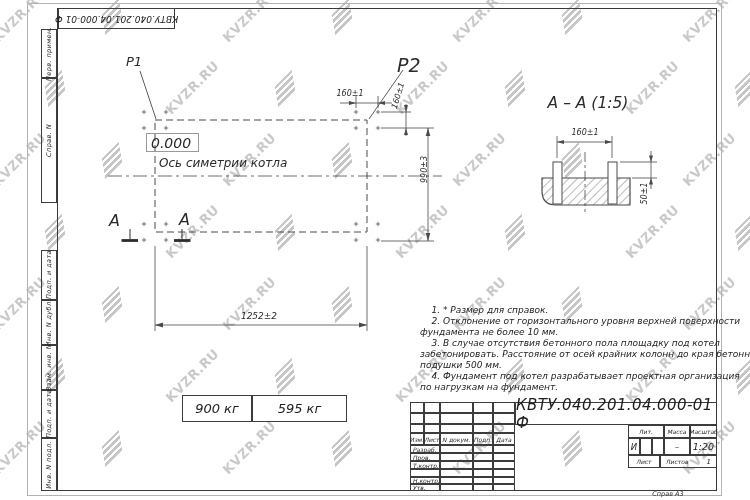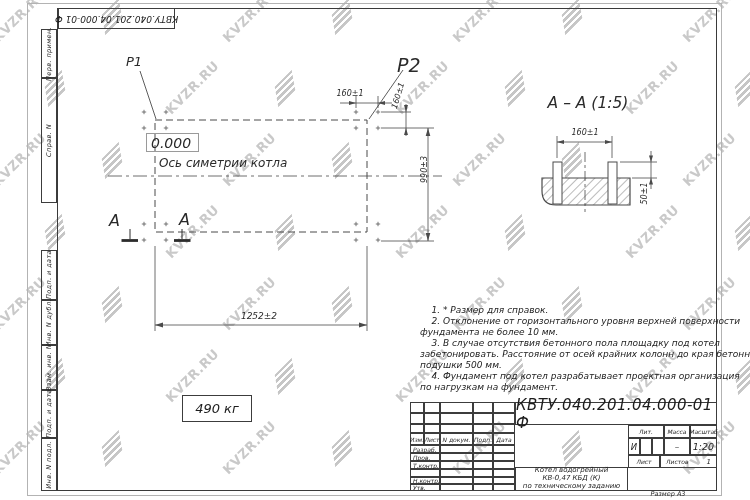--- a/index.html
+++ b/index.html
@@ -215,61 +215,57 @@
     <div class="note">    1. * Размер для справок.</div>
     <div class="note">    2. Отклонение от горизонтального уровня верхней поверхности</div>
     <div class="note">фундамента не более 10 мм.</div>
     <div class="note">    3. В случае отсутствия бетонного пола площадку под котел</div>
     <div class="note">забетонировать. Расстояние от осей крайних колонн до края бетонной</div>
     <div class="note">подушки 500 мм.</div>
     <div class="note">    4. Фундамент под котел разрабатывает проектная организация</div>
     <div class="note">по нагрузкам на фундамент.</div>
   </div>
 
-  <div class="cell" style="left:182px;top:395px;width:70px;height:27px;font-size:13px">490 кг</div>
+  <div class="cell" style="left:182px;top:395px;width:70px;height:27px;font-size:13px">900 кг</div>
+  <div class="cell" style="left:252px;top:395px;width:95px;height:27px;font-size:13px">595 кг</div>
 
   <div class="cell" style="left:515px;top:402px;width:202px;height:23px;font-size:15px;letter-spacing:.4px">КВТУ.040.201.04.000-01 Ф</div>
 
   <div class="cell" style="left:410px;top:433px;width:14px;height:12px;font-size:6px">Изм.</div>
   <div class="cell" style="left:424px;top:433px;width:16px;height:12px;font-size:6px">Лист</div>
   <div class="cell" style="left:440px;top:433px;width:33px;height:12px;font-size:6px">N докум.</div>
   <div class="cell" style="left:473px;top:433px;width:20px;height:12px;font-size:6px">Подп.</div>
   <div class="cell" style="left:493px;top:433px;width:22px;height:12px;font-size:6px">Дата</div>
 
   <div class="cell" style="left:410px;top:445px;width:30px;height:8px;font-size:6px;justify-content:flex-start;padding-left:2px">Разраб.</div>
   <div class="cell" style="left:410px;top:453px;width:30px;height:8px;font-size:6px;justify-content:flex-start;padding-left:2px">Пров.</div>
   <div class="cell" style="left:410px;top:461px;width:30px;height:8px;font-size:6px;justify-content:flex-start;padding-left:2px">Т.контр.</div>
   <div class="cell" style="left:410px;top:469px;width:30px;height:8px;font-size:6px;justify-content:flex-start;padding-left:2px"></div>
   <div class="cell" style="left:410px;top:477px;width:30px;height:7px;font-size:6px;justify-content:flex-start;padding-left:2px">Н.контр.</div>
   <div class="cell" style="left:410px;top:484px;width:30px;height:7px;font-size:6px;justify-content:flex-start;padding-left:2px">Утв.</div>
 
-  <div class="cell" style="left:515px;top:467px;width:113px;height:24px;flex-direction:column;font-size:7px;line-height:7.8px">
-    <div>Котел водогрейный</div>
-    <div>КВ-0,47 КБД (К)</div>
-    <div>по техническому заданию</div>
-  </div>
 
   <div class="cell" style="left:628px;top:425px;width:36px;height:13px;font-size:6px">Лит.</div>
   <div class="cell" style="left:664px;top:425px;width:26px;height:13px;font-size:6px">Масса</div>
   <div class="cell" style="left:690px;top:425px;width:27px;height:13px;font-size:6px">Масштаб</div>
 
   <div class="cell" style="left:628px;top:438px;width:12px;height:17px;font-size:8.5px">И</div>
   <div class="cell" style="left:640px;top:438px;width:12px;height:17px;font-size:8.5px"></div>
   <div class="cell" style="left:652px;top:438px;width:12px;height:17px;font-size:8.5px"></div>
   <div class="cell" style="left:664px;top:438px;width:26px;height:17px;font-size:9px">–</div>
   <div class="cell" style="left:690px;top:438px;width:27px;height:17px;font-size:9.5px">1:20</div>
 
   <div class="cell" style="left:628px;top:455px;width:32px;height:13px;font-size:6px">Лист</div>
   <div class="cell" style="left:660px;top:455px;width:57px;height:13px;font-size:6px;justify-content:space-between;padding:0 5px">
     <span>Листов</span>
     <span style="font-size:7px">1</span>
   </div>
 
 
-  <div class="lbl" style="left:603px;top:490px;width:130px;text-align:center;font-size:6.5px">Размер А3</div>
+  <div class="lbl" style="left:603px;top:490px;width:130px;text-align:center;font-size:6.5px">Справ А3</div>
 
 <div class="cell" style="left: 410px; top: 402px; width: 14px; height: 11px;"></div>
     <div class="cell" style="left: 424px; top: 402px; width: 16px; height: 11px;"></div>
     <div class="cell" style="left: 440px; top: 402px; width: 33px; height: 11px;"></div>
     <div class="cell" style="left: 473px; top: 402px; width: 20px; height: 11px;"></div>
     <div class="cell" style="left: 493px; top: 402px; width: 22px; height: 11px;"></div>
     <div class="cell" style="left: 410px; top: 413px; width: 14px; height: 11px;"></div>
     <div class="cell" style="left: 424px; top: 413px; width: 16px; height: 11px;"></div>
     <div class="cell" style="left: 440px; top: 413px; width: 33px; height: 11px;"></div>
     <div class="cell" style="left: 473px; top: 413px; width: 20px; height: 11px;"></div>

